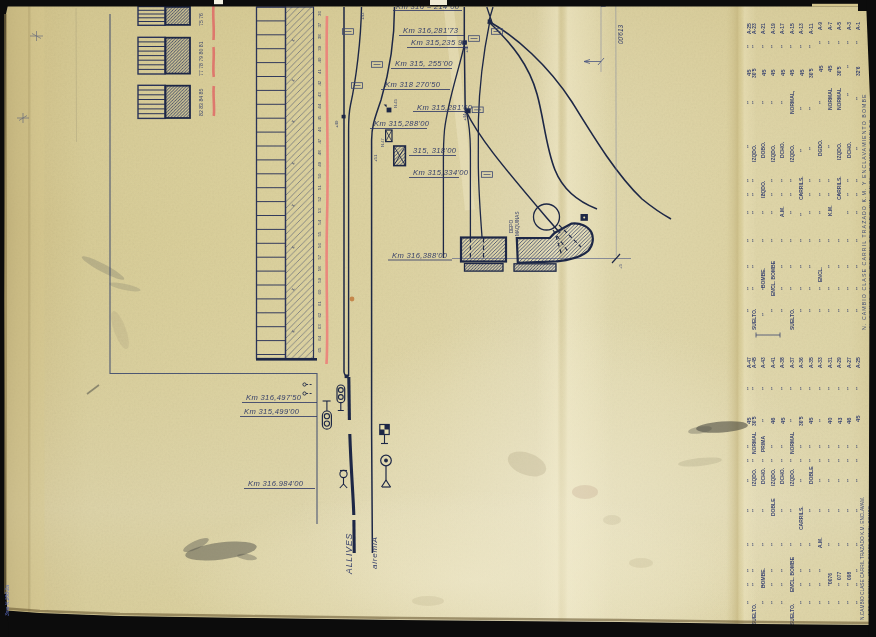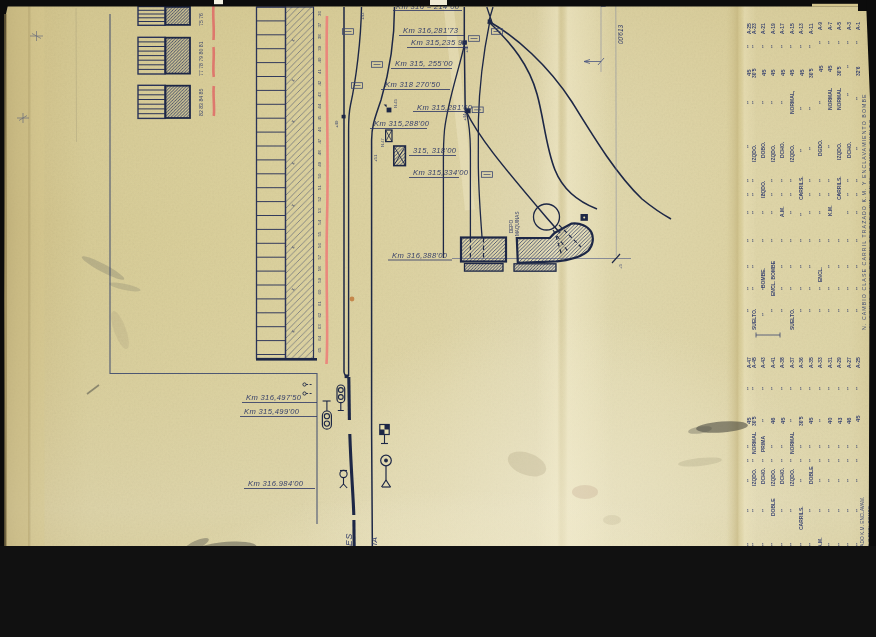--- a/index.html
+++ b/index.html
@@ -1,15 +1,15 @@
 <!DOCTYPE html>
 <html><head><meta charset="utf-8">
 <style>
 html,body{margin:0;padding:0;background:#111;}
-#scan{position:relative;width:876px;height:546px;overflow:hidden;font-family:'Liberation Sans',sans-serif;}
+#scan{position:relative;width:876px;height:637px;overflow:hidden;font-family:'Liberation Sans',sans-serif;}
 </style></head><body>
 <div id="scan">
 <svg width="876" height="637" viewBox="0 0 876 637">
 <defs>
 <linearGradient id="paper" x1="0" y1="0" x2="1" y2="0">
  <stop offset="0" stop-color="#b5a573"></stop>
  <stop offset="0.02" stop-color="#cdbd85"></stop>
  <stop offset="0.045" stop-color="#d9ca90"></stop>
  <stop offset="0.10" stop-color="#e0d49c"></stop>
  <stop offset="0.30" stop-color="#e4d9a2"></stop>

